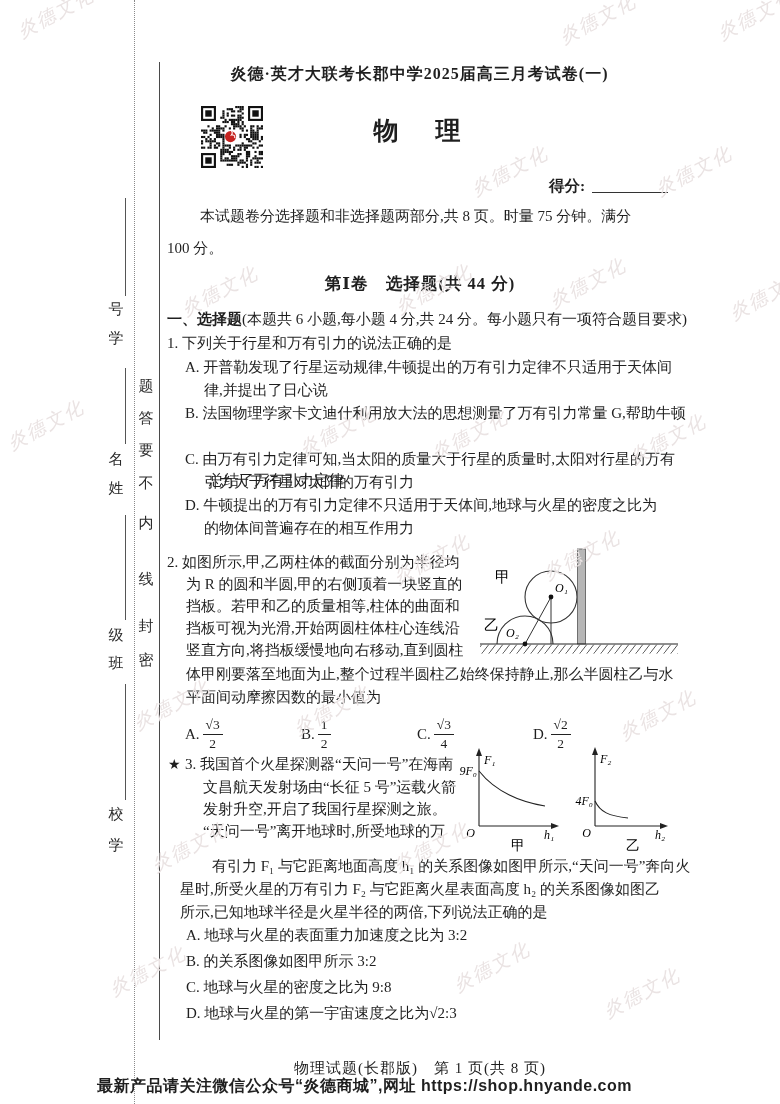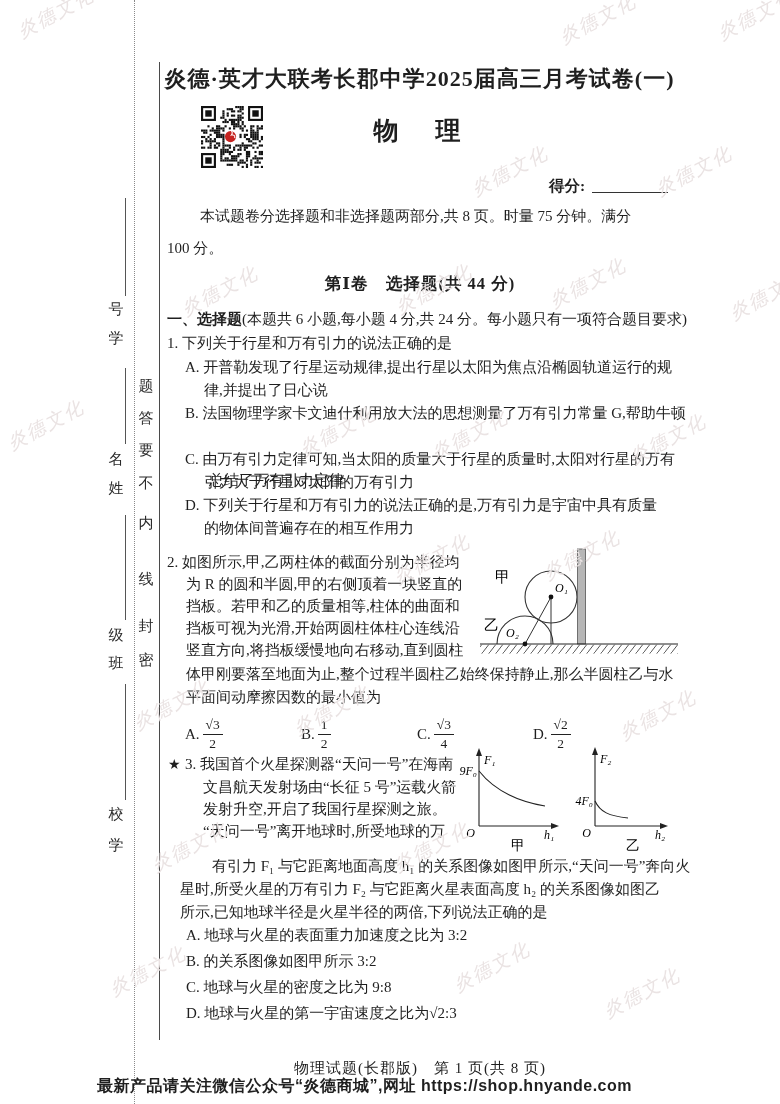--- a/index.html
+++ b/index.html
@@ -20,21 +20,21 @@
     border-left:1.5px dotted #8a8a8a;
   }
   .solid-border {
     position:absolute; left:159px; top:62px; height:978px; width:1px; background:#4a4a4a;
   }
   .mchar { position:absolute; left:106px; width:20px; text-align:center; font-size:15px; color:#2a2a2a; }
   .schar { position:absolute; left:137px; width:18px; text-align:center; font-size:15px; color:#2a2a2a; }
   .mline { position:absolute; left:125px; width:1px; background:#555; }
   .title {
     position:absolute; left:152px; top:64px; width:535px; text-align:center;
-    font-size:22px; font-weight:bold; letter-spacing:1px; white-space:nowrap;
+    font-size:16px; font-weight:bold; letter-spacing:1px; white-space:nowrap;
   }
   .subject {
     position:absolute; left:160px; top:114px; width:520px; text-align:center;
     font-size:25px; font-weight:bold; letter-spacing:6px;
   }
   .score { position:absolute; left:549px; top:176px; font-size:15.5px; font-weight:bold; }
   .score-line { position:absolute; left:592px; top:175px; width:76px; height:18px; border-bottom:1.2px solid #333; }
   .section-title {
     position:absolute; left:159px; top:273px; width:522px; text-align:center;
     font-size:16.5px; font-weight:bold; letter-spacing:1px;
@@ -366,27 +366,27 @@
 <div class="score-line"></div>
 
 <div class="line" style="left:200px;top:206px;">本试题卷分选择题和非选择题两部分,共 8 页。时量 75 分钟。满分</div>
 <div class="line" style="left:167px;top:238px;">100 分。</div>
 
 <div class="section-title">第Ⅰ卷　选择题(共 44 分)</div>
 
 <div class="line" style="left:167px;top:309px;"><span class="bold">一、选择题</span><span>(本题共 6 小题,每小题 4 分,共 24 分。每小题只有一项符合题目要求)</span></div>
 
 <div class="line" style="left:167px;top:333px;">1. 下列关于行星和万有引力的说法正确的是</div>
-<div class="line" style="left:185px;top:357px;">A. 开普勒发现了行星运动规律,提出行星以太阳为焦点沿椭圆轨道运行的规</div>
+<div class="line" style="left:185px;top:357px;">A. 开普勒发现了行星运动规律,牛顿提出的万有引力定律不只适用于天体间</div>
 <div class="line" style="left:204px;top:380px;">律,并提出了日心说</div>
 <div class="line" style="left:185px;top:403px;">B. 法国物理学家卡文迪什利用放大法的思想测量了万有引力常量 G,帮助牛顿</div>
 <div class="line" style="left:209px;top:426px;margin-top:44px;">总结了万有引力定律</div>
 <div class="line" style="left:185px;top:449px;">C. 由万有引力定律可知,当太阳的质量大于行星的质量时,太阳对行星的万有</div>
 <div class="line" style="left:204px;top:472px;">引力大于行星对太阳的万有引力</div>
-<div class="line" style="left:185px;top:495px;">D. 下列关于行星和万有引力的说法正确的是,万有引力是宇宙中具有质量</div>
+<div class="line" style="left:185px;top:495px;">D. 牛顿提出的万有引力定律不只适用于天体间,地球与火星的密度之比为</div>
 <div class="line" style="left:204px;top:518px;">的物体间普遍存在的相互作用力</div>
 
 <div class="line" style="left:167px;top:552px;">2. 如图所示,甲,乙两柱体的截面分别为半径均</div>
 <div class="line" style="left:186px;top:574px;">为 R 的圆和半圆,甲的右侧顶着一块竖直的</div>
 <div class="line" style="left:186px;top:596px;">挡板。若甲和乙的质量相等,柱体的曲面和</div>
 <div class="line" style="left:186px;top:618px;">挡板可视为光滑,开始两圆柱体柱心连线沿</div>
 <div class="line" style="left:186px;top:640px;">竖直方向,将挡板缓慢地向右移动,直到圆柱</div>
 <div class="line" style="left:186px;top:664px;">体甲刚要落至地面为止,整个过程半圆柱乙始终保持静止,那么半圆柱乙与水</div>
 <div class="line" style="left:186px;top:687px;text-align:right;">平面间动摩擦因数的最小值为</div>
 

